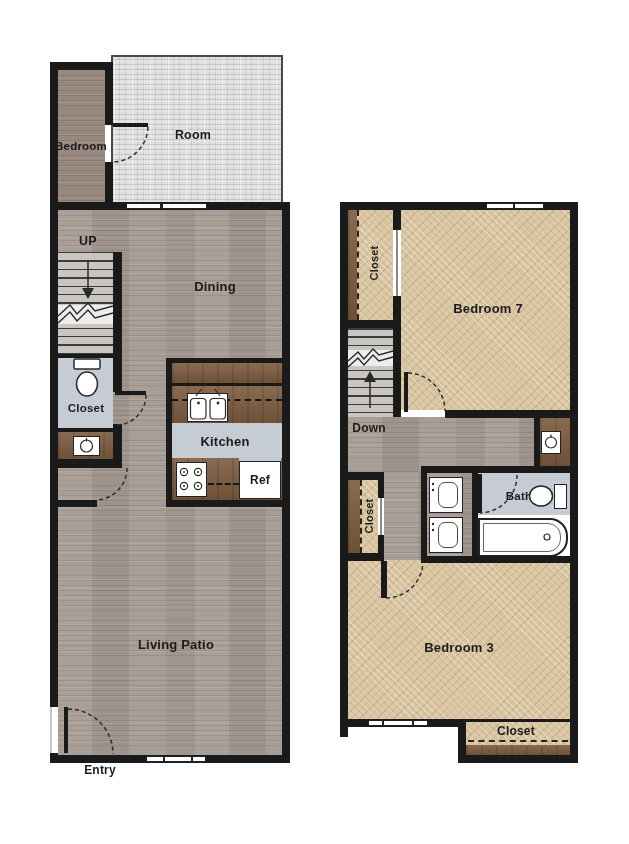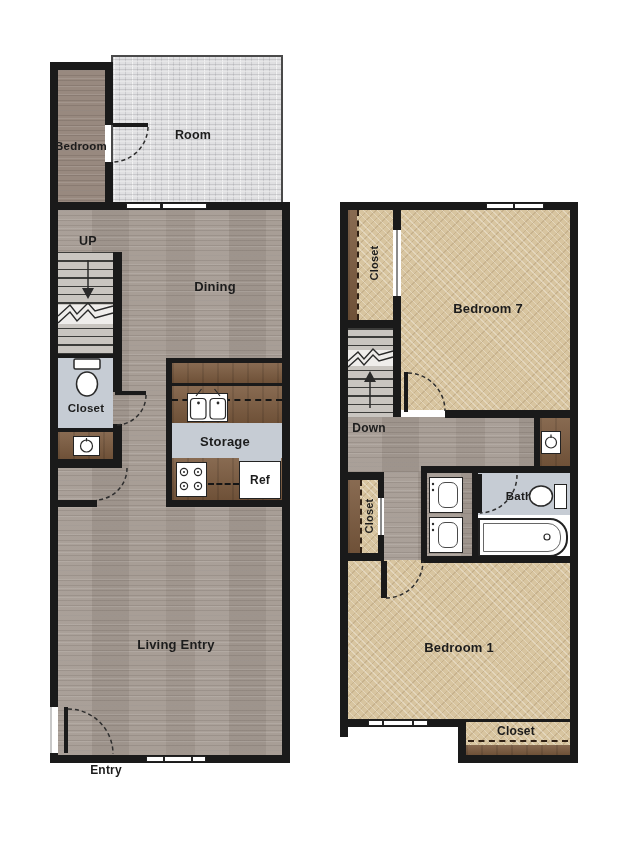--- a/index.html
+++ b/index.html
@@ -108,24 +108,24 @@
     <div class="pane" style="left:162px;top:203px;width:45px;height:6px;"></div>
     <div class="pane" style="left:146px;top:756px;width:18px;height:6px;"></div>
     <div class="pane" style="left:164px;top:756px;width:28px;height:6px;"></div>
     <div class="pane" style="left:192px;top:756px;width:14px;height:6px;"></div>
 
     <div class="label" style="left:81px;top:146px;font-size:11.5px;">Bedroom</div>
     <div class="label" style="left:193px;top:135px;font-size:12.5px;">Room</div>
     <div class="label" style="left:88px;top:241px;font-size:12.5px;">UP</div>
     <div class="label" style="left:215px;top:286px;font-size:13px;">Dining</div>
     <div class="label" style="left:86px;top:408px;font-size:11.5px;">Closet</div>
-    <div class="label" style="left:225px;top:441px;font-size:13px;">Storage</div>
+    <div class="label" style="left:225px;top:441px;font-size:13px;">Kitchen</div>
     <div class="label" style="left:260px;top:480px;font-size:12px;">Ref</div>
-    <div class="label" style="left:176px;top:644px;font-size:13px;">Living Entry</div>
-    <div class="label" style="left:106px;top:770px;font-size:12px;">Entry</div>
+    <div class="label" style="left:176px;top:644px;font-size:13px;">Living Patio</div>
+    <div class="label" style="left:100px;top:770px;font-size:12px;">Entry</div>
   </section>
 
   <section class="floor">
 
     <div class="carpet" style="left:401px;top:210px;width:169px;height:200px;"></div>
     <div class="counter" style="left:348px;top:210px;width:9px;height:110px;"></div>
     <div class="carpet rodleft" style="left:357px;top:210px;width:36px;height:110px;"></div>
     <div class="stairs" style="left:348px;top:328px;width:45px;height:89px;"></div>
     <div class="wood" style="left:348px;top:417px;width:186px;height:49px;"></div>
     <div class="wood" style="left:348px;top:466px;width:73px;height:6px;"></div>
@@ -183,21 +183,21 @@
     <div class="pane" style="left:514px;top:203px;width:30px;height:6px;"></div>
     <div class="pane" style="left:368px;top:720px;width:15px;height:6px;"></div>
     <div class="pane" style="left:383px;top:720px;width:30px;height:6px;"></div>
     <div class="pane" style="left:413px;top:720px;width:15px;height:6px;"></div>
 
     <div class="vlabel" style="left:374px;top:263px;font-size:11px;">Closet</div>
     <div class="label" style="left:488px;top:308px;font-size:13px;">Bedroom 7</div>
     <div class="label" style="left:369px;top:428px;font-size:12px;">Down</div>
     <div class="vlabel" style="left:369px;top:516px;font-size:11px;">Closet</div>
     <div class="label" style="left:519px;top:496px;font-size:11.5px;">Bath</div>
-    <div class="label" style="left:459px;top:647px;font-size:13px;">Bedroom 1</div>
+    <div class="label" style="left:459px;top:647px;font-size:13px;">Bedroom 3</div>
     <div class="label" style="left:516px;top:731px;font-size:12px;">Closet</div>
   </section>
 
   <svg class="overlay" viewBox="0 0 629 844" width="629" height="844">
 
     <path class="dash" d="M148 127 A36 36 0 0 1 112 162"></path>
     <path class="dash" d="M146 395 A30 30 0 0 1 116 425"></path>
     <path class="dash" d="M127 468 A32 32 0 0 1 96 500"></path>
     <path class="dash" d="M68 709 A45 45 0 0 1 113 754"></path>
     <path class="dash" d="M408 373 A38 38 0 0 1 445 411"></path>

